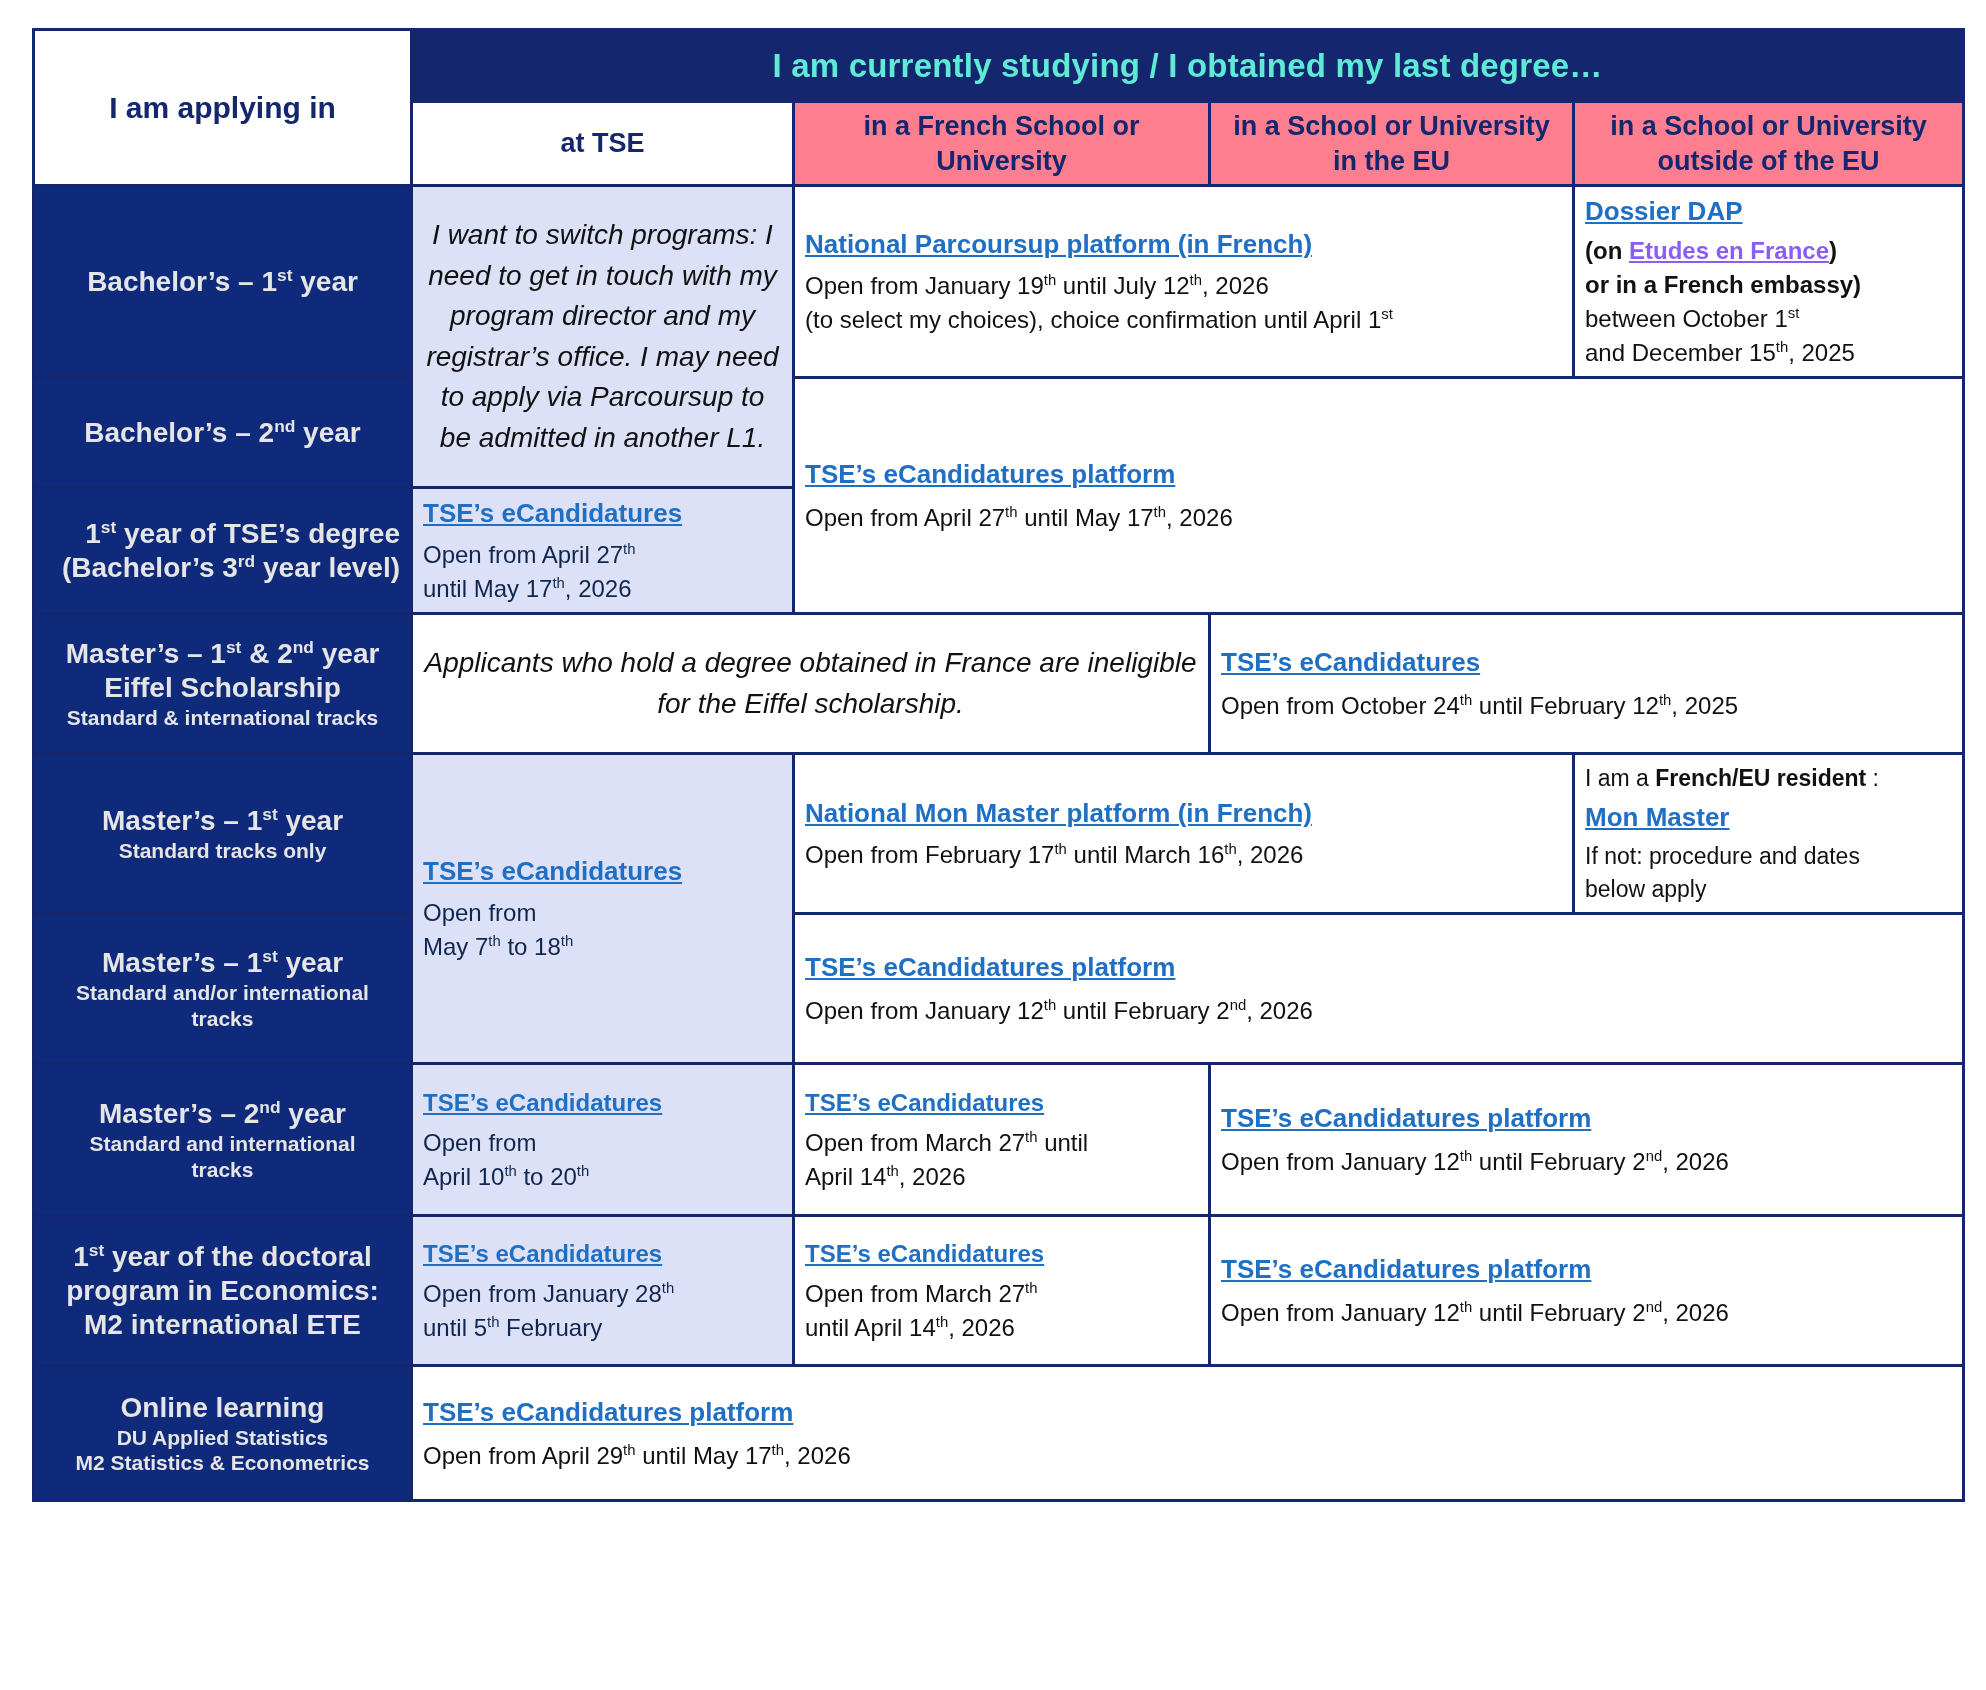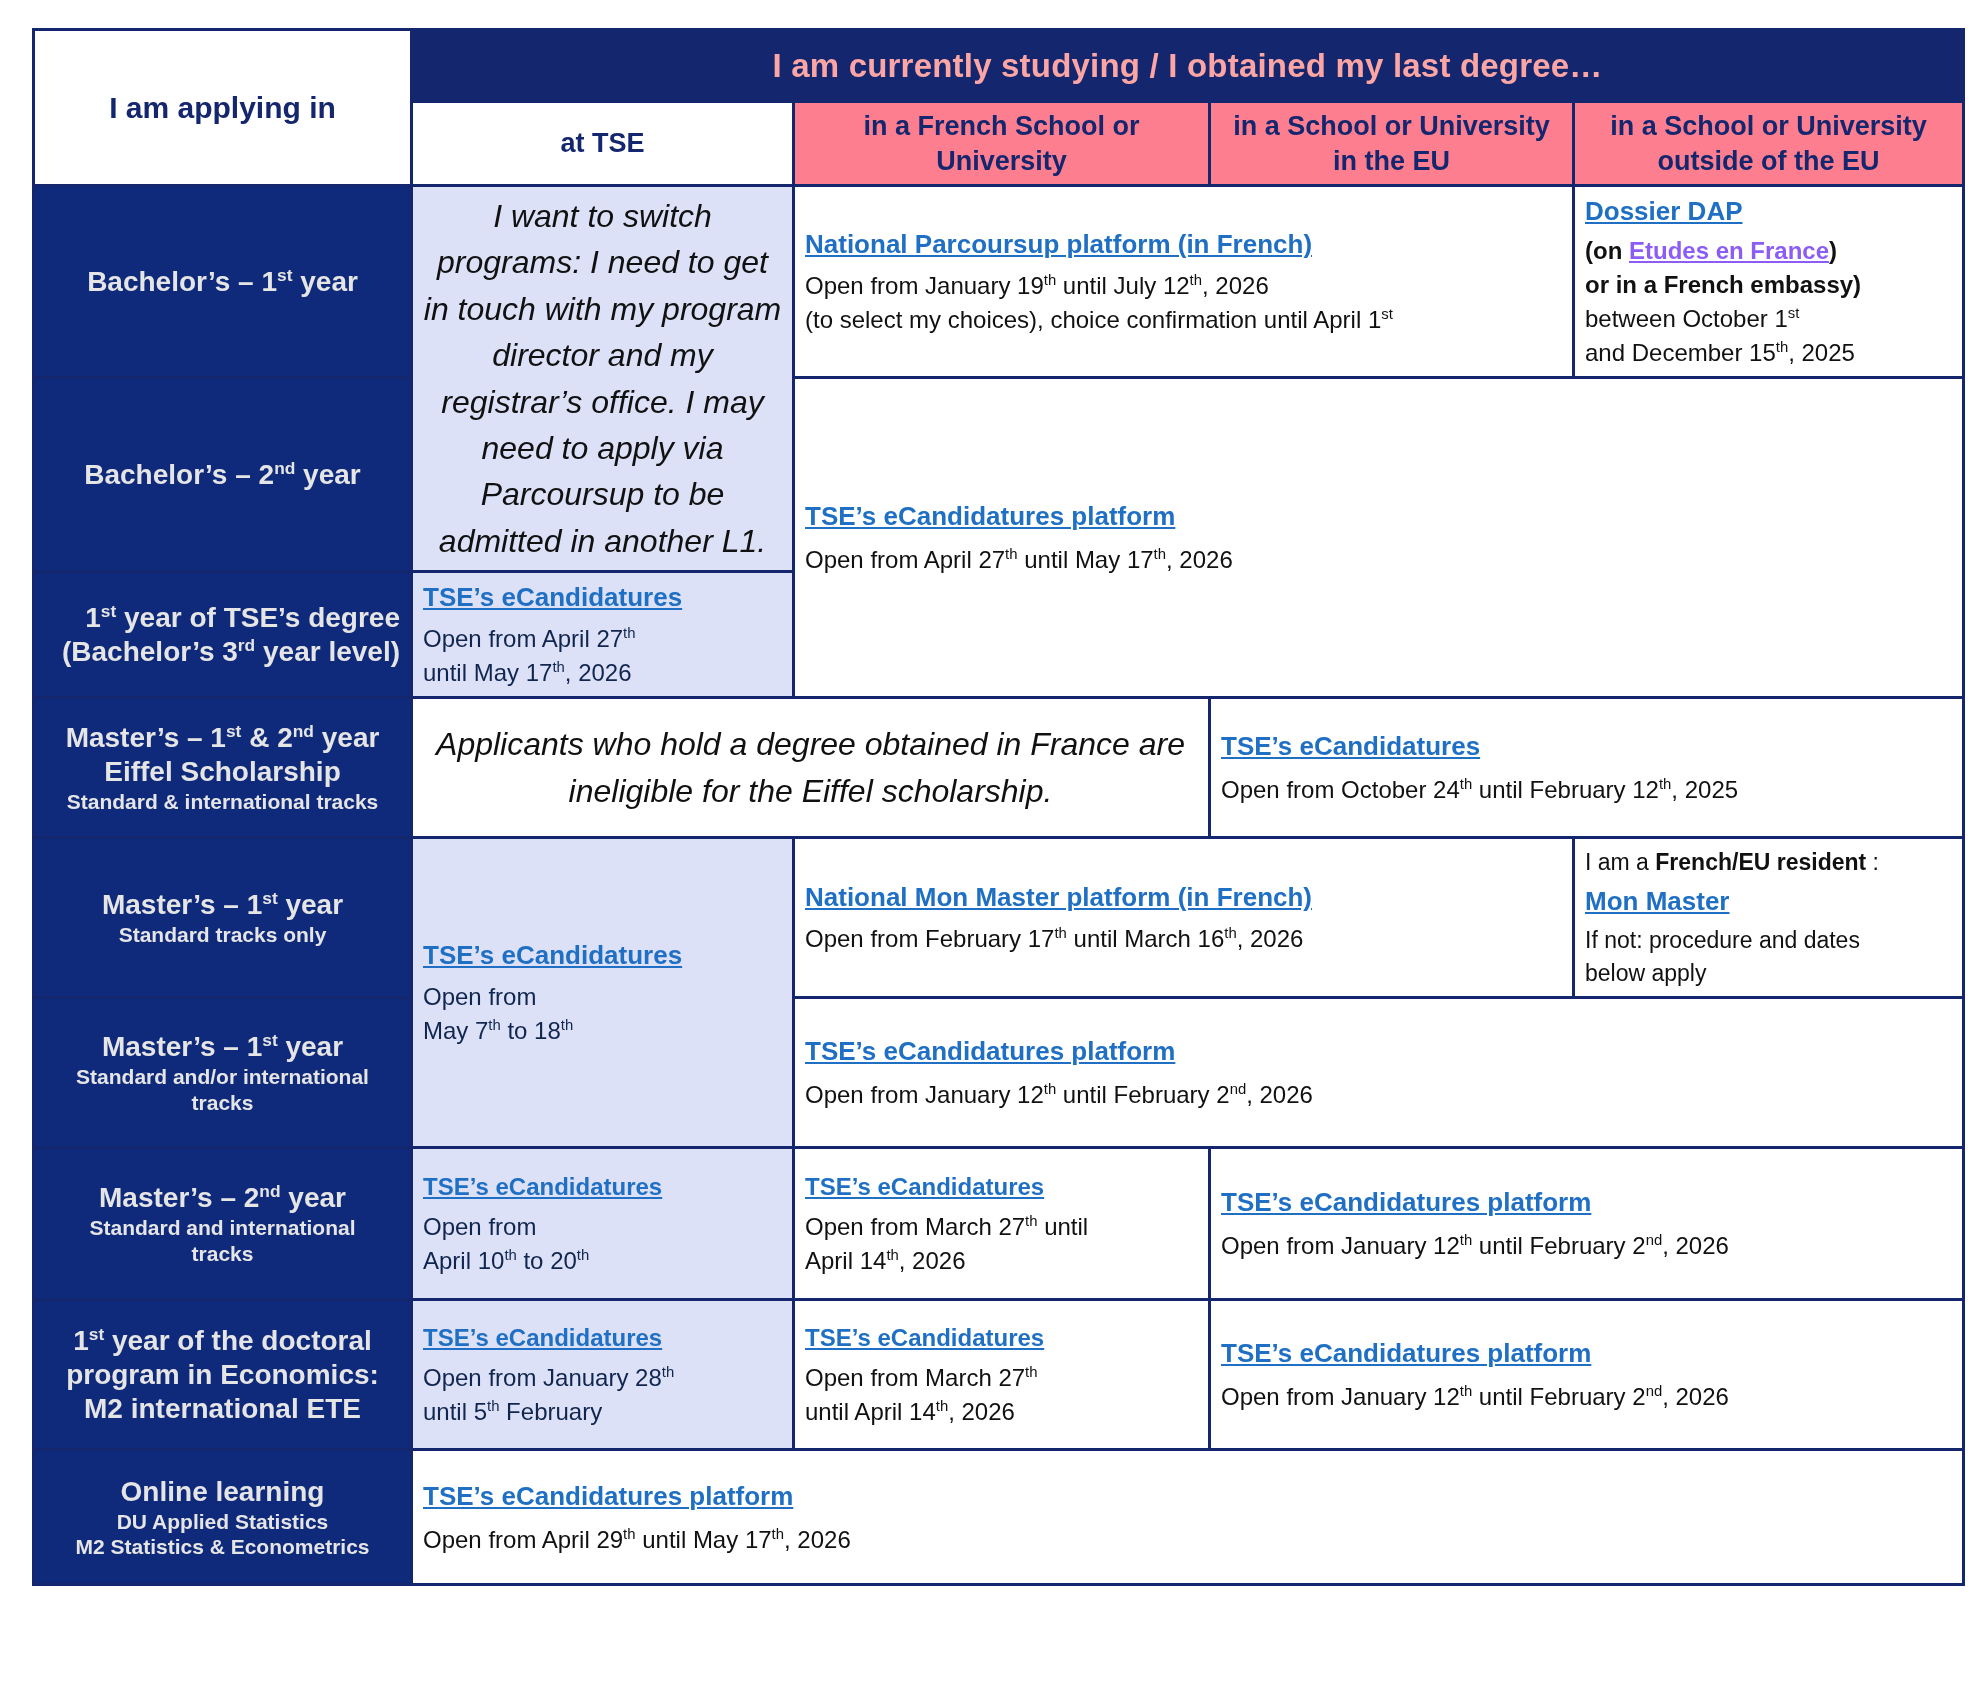--- a/index.html
+++ b/index.html
@@ -18,21 +18,21 @@
     table-layout:fixed;
   }
   table.grid td{
     border:3px solid #14266e;
     vertical-align:middle;
     padding:6px 10px;
     box-sizing:border-box;
   }
 
   
-  .navy      { background:#14266e; color:#fca5a5; }
+  .navy      { background:#14266e; color:#5eead4; }
   .navy-deep { background:#0f2a7a; color:#e5e5e5; }
   .pink      { background:#fd7f8f; color:#14266e; }
   .lav       { background:#dde1f7; color:#10264f; }
   .white     { background:#ffffff; color:#111111; }
 
   
   .hdr-main{
     font-size:33px;font-weight:bold;text-align:center;letter-spacing:.2px;
   }
   .hdr-left{
@@ -56,21 +56,21 @@
   }
   .cell .lnk{
     color:#1f6fc4;text-decoration:underline;font-weight:bold;
     display:inline-block;
   }
   .cell .lnk.big{font-size:26px;}
   .cell .lnk.sm{font-size:24px;}
   .cell .ln{display:block;}
   .cell .b{font-weight:bold;}
   .ital{
-    font-style:italic;text-align:center;line-height:1.45;font-size:32px;color:#111;
+    font-style:italic;text-align:center;line-height:1.45;font-size:28px;color:#111;
   }
   sup{font-size:.62em;vertical-align:super;line-height:0;}
   .inline-lnk{color:#8b5cf6;text-decoration:underline;}
 </style>
 </head>
 <body>
 
 <div class="sheet">
 <table class="grid">
   <colgroup>

